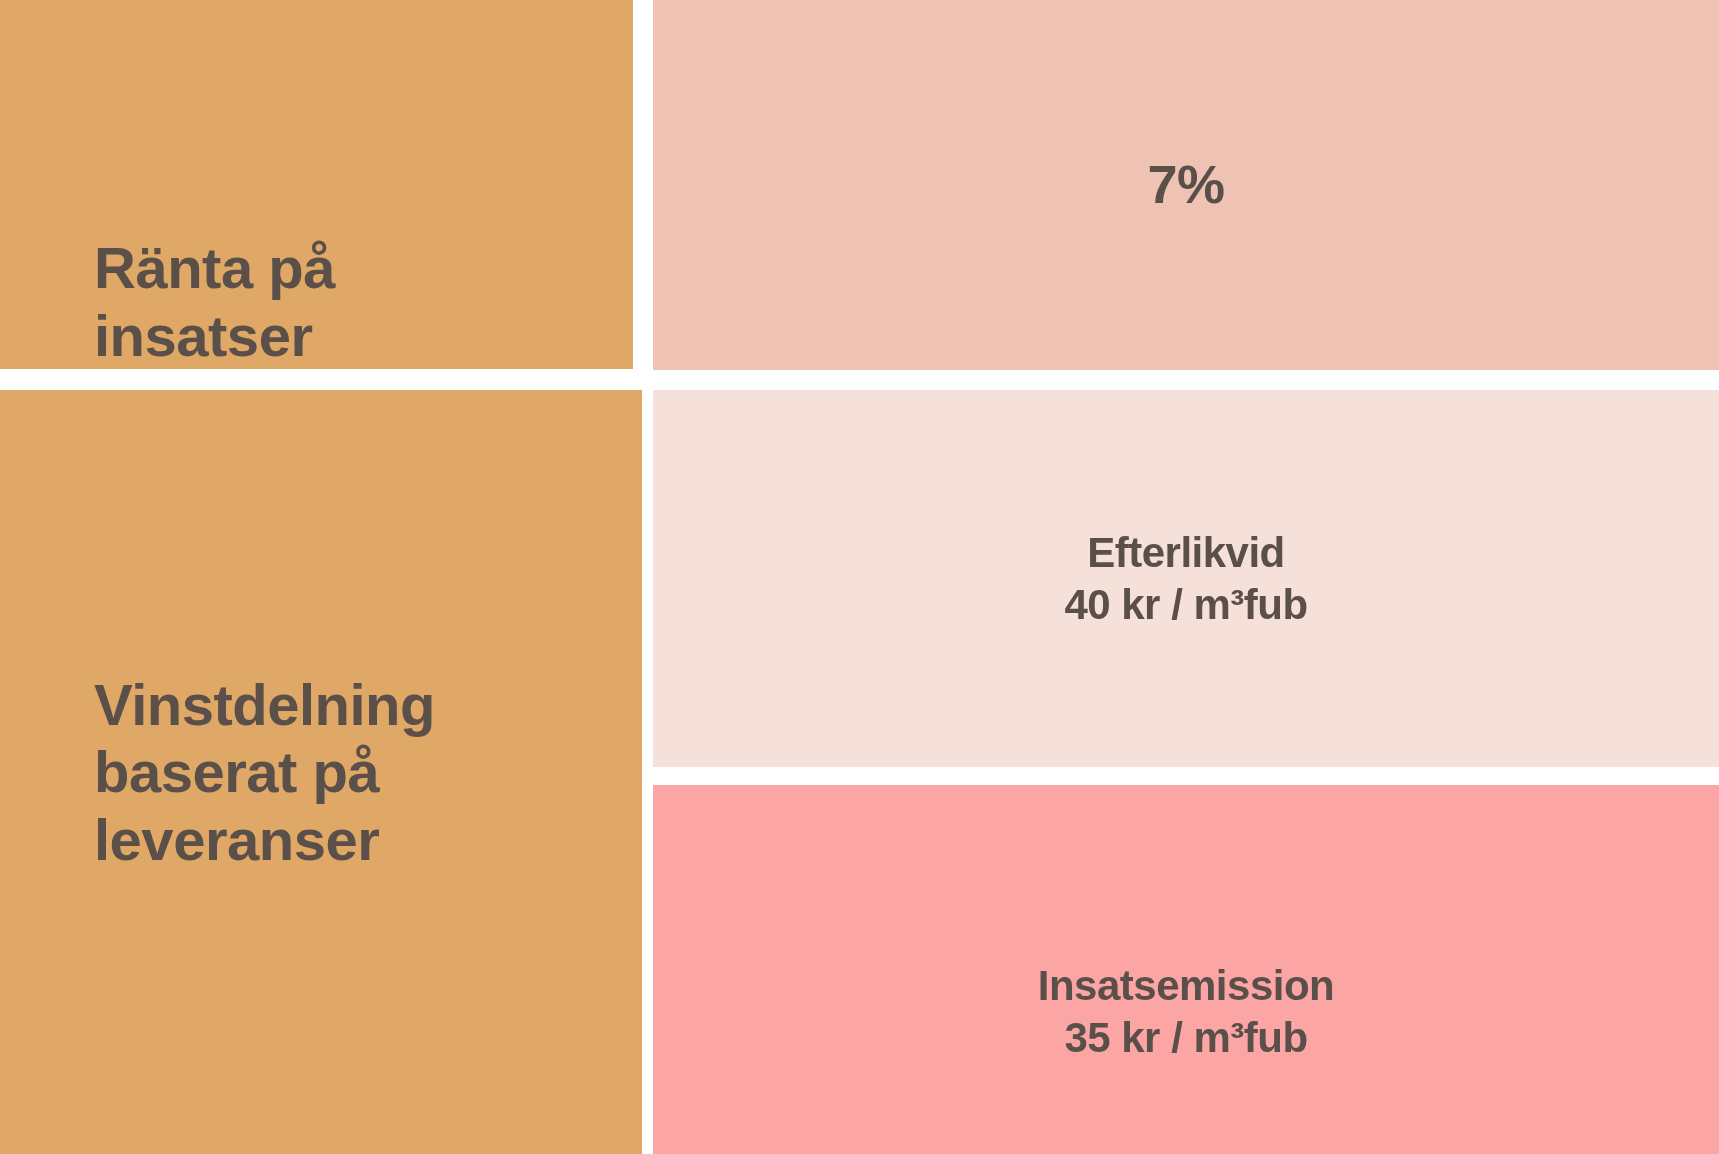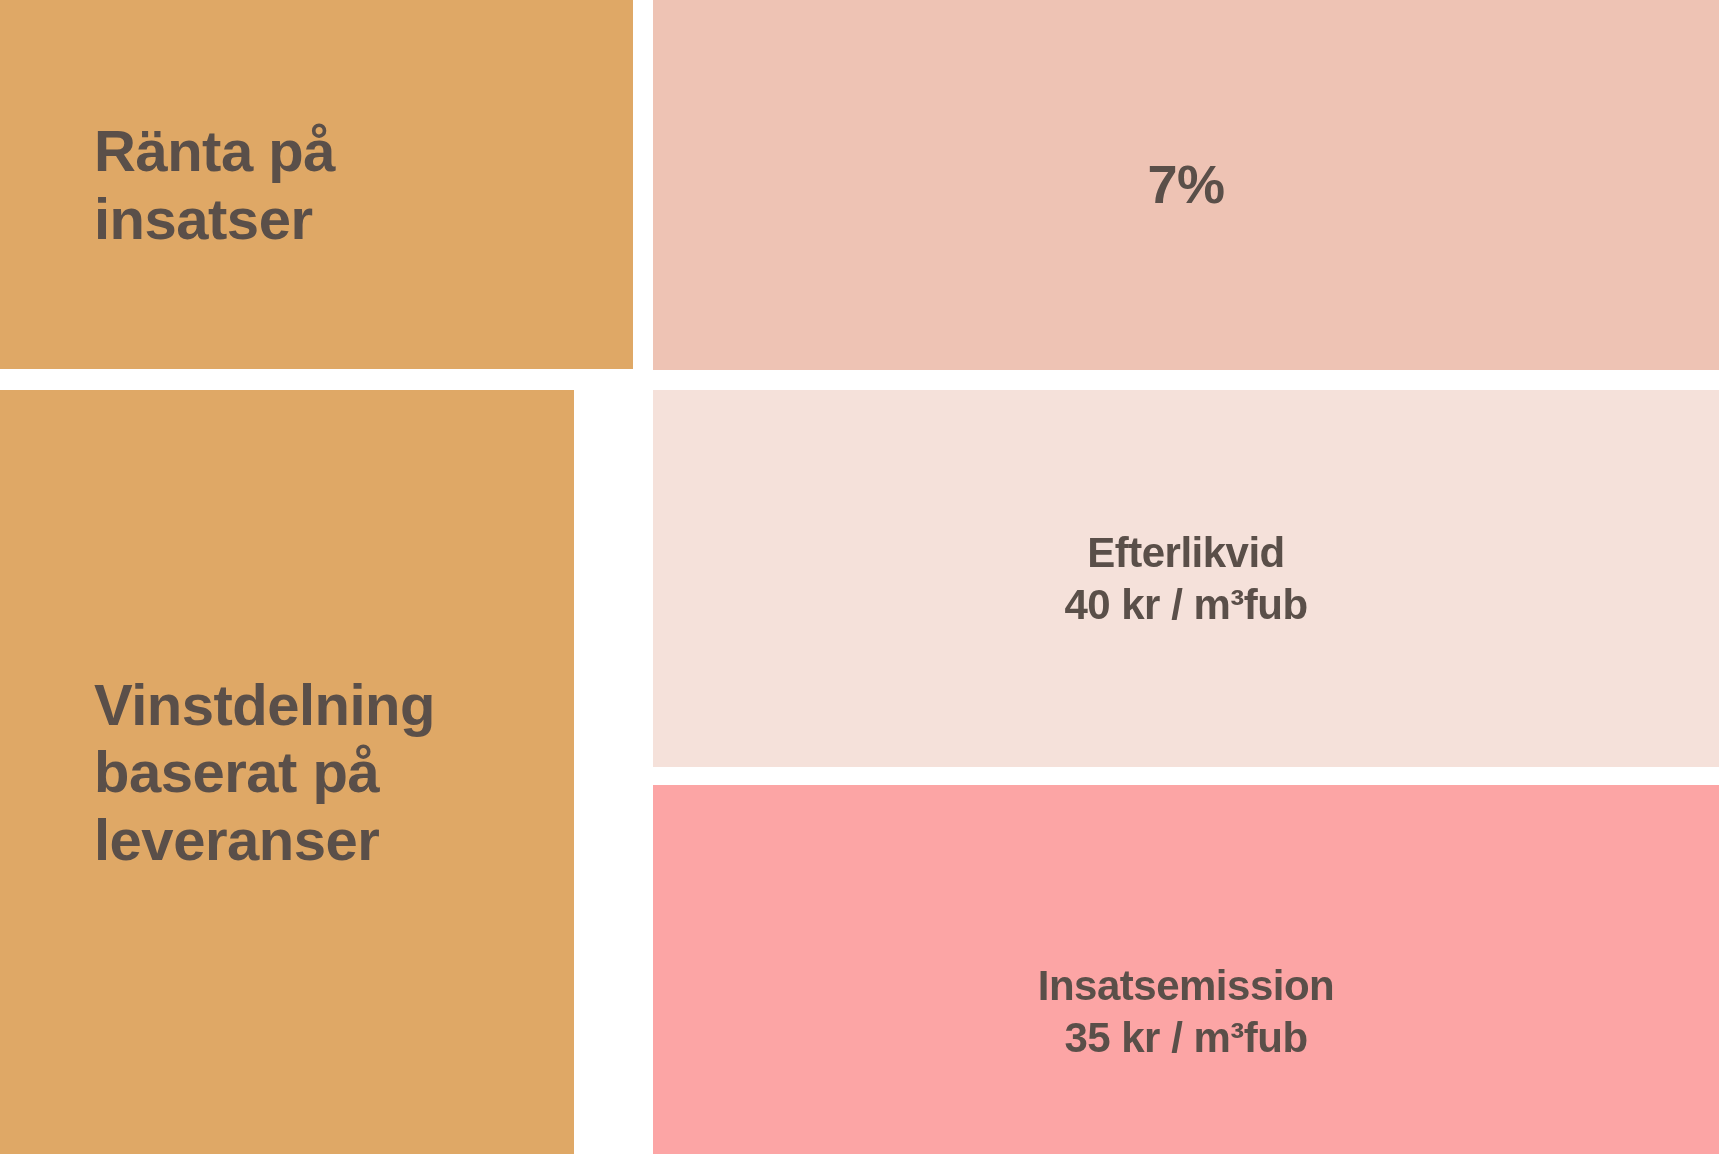--- a/index.html
+++ b/index.html
@@ -41,25 +41,26 @@
     margin: 0;
     white-space: pre-line;
   }
   
   #block-ranta {
     left: 0px;
     top: 0px;
     width: 633px;
     height: 369px;
     background: #dfa866;
+    align-items: flex-end;
   }
   #block-vinstdelning {
     left: 0px;
     top: 390px;
-    width: 574px;
+    width: 642px;
     height: 764px;
     background: #dfa866;
   }
   #block-ranta .heading,
   #block-vinstdelning .heading {
     font-size: 58px;
     line-height: 1.16;
   }
   
   #block-procent {

